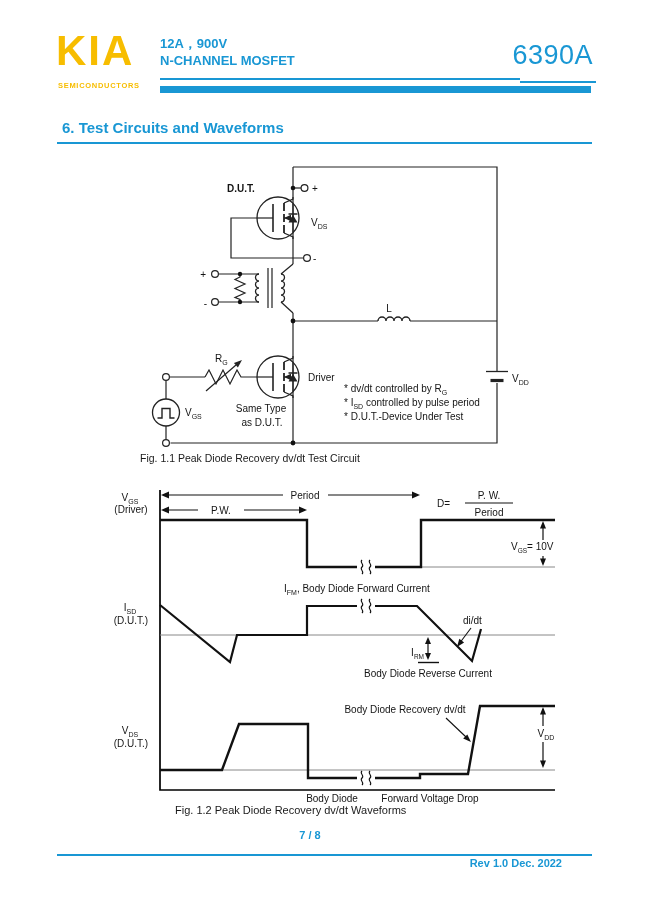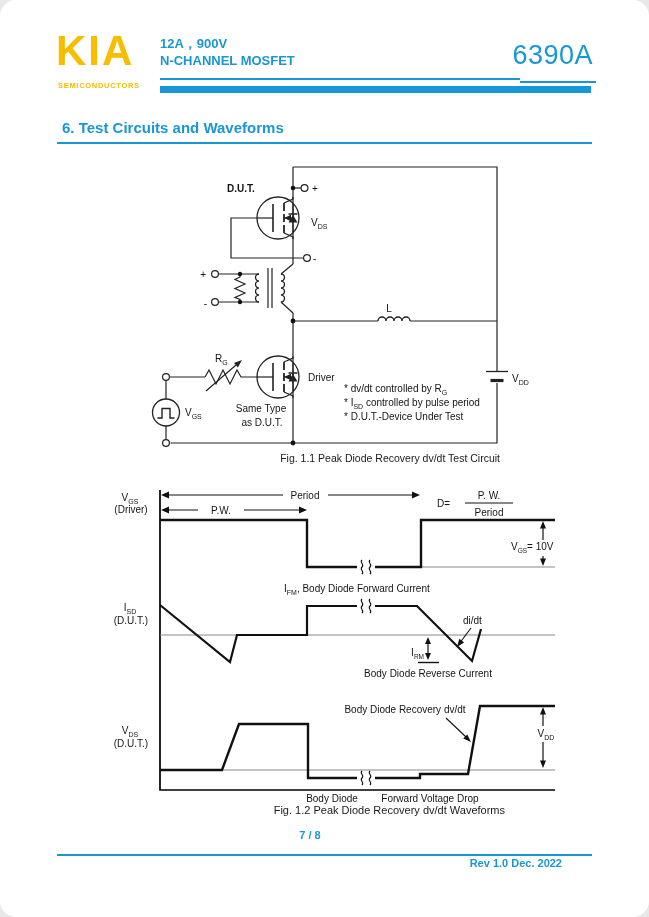--- a/index.html
+++ b/index.html
@@ -1,32 +1,32 @@
 <!DOCTYPE html>
 <html style="--accent: #1997d4; --yellow: #f7bd00;"><head>
 <meta charset="utf-8">
 <style>
   :root { --accent:#1997d4; --yellow:#f7bd00; }
   html,body { margin:0; padding:0; background:#e8e8e8; }
   .page {
     position:relative; width:649px; height:917px; margin:0 auto;
-    background:#ffffff; font-family:"Liberation Sans", sans-serif; overflow:hidden;border-radius:16px;
+    background:#ffffff; font-family:"Liberation Sans", sans-serif; overflow:hidden;
   }
   .abs { position:absolute; }
   .brand { left:56px; top:30px; color:var(--yellow); font-size:42px; font-weight:800; letter-spacing:2px; line-height:1; }
   .brand-sub { left:58px; top:81px; color:var(--yellow); font-size:7.5px; font-weight:700; letter-spacing:0.7px; }
   .rating { left:160px; top:35px; color:var(--accent); font-size:13px; font-weight:700; }
   .device { left:160px; top:53px; color:var(--accent); font-size:13px; font-weight:700; }
   .part-number { right:56px; top:40px; color:var(--accent); font-size:27px; font-weight:400; letter-spacing:0.5px; }
   .hline1 { left:160px; top:78px; width:360px; height:2px; background:var(--accent); }
   .hline2 { left:520px; top:81px; width:76px; height:1.5px; background:var(--accent); }
   .hbar   { left:160px; top:86px; width:431px; height:7px; background:var(--accent); }
   .section-title { left:62px; top:119px; color:var(--accent); font-size:15px; font-weight:700; }
   .section-rule { left:57px; top:142px; width:535px; height:1.5px; background:var(--accent); }
-  .caption { color:#1a1a1a; text-align:right; }
+  .caption { color:#1a1a1a; text-align:left; }
   .cap1 { left:140px; top:452px; width:360px; font-size:10.5px; }
   .cap2 { left:175px; top:804px; width:330px; font-size:11px; }
   .footer-rule { left:57px; top:854px; width:535px; height:1.5px; background:var(--accent); }
   .page-num { left:260px; top:829px; width:100px; text-align:center; color:var(--accent); font-size:11px; font-weight:700; }
   .revision { right:87px; top:857px; color:var(--accent); font-size:11px; font-weight:700;margin-left:32px; }
   svg text { fill:#141414; font-family:"Liberation Sans", sans-serif; font-size:10px; }
   svg .sub { font-size:7px; }
 </style>
 </head>
 <body>

